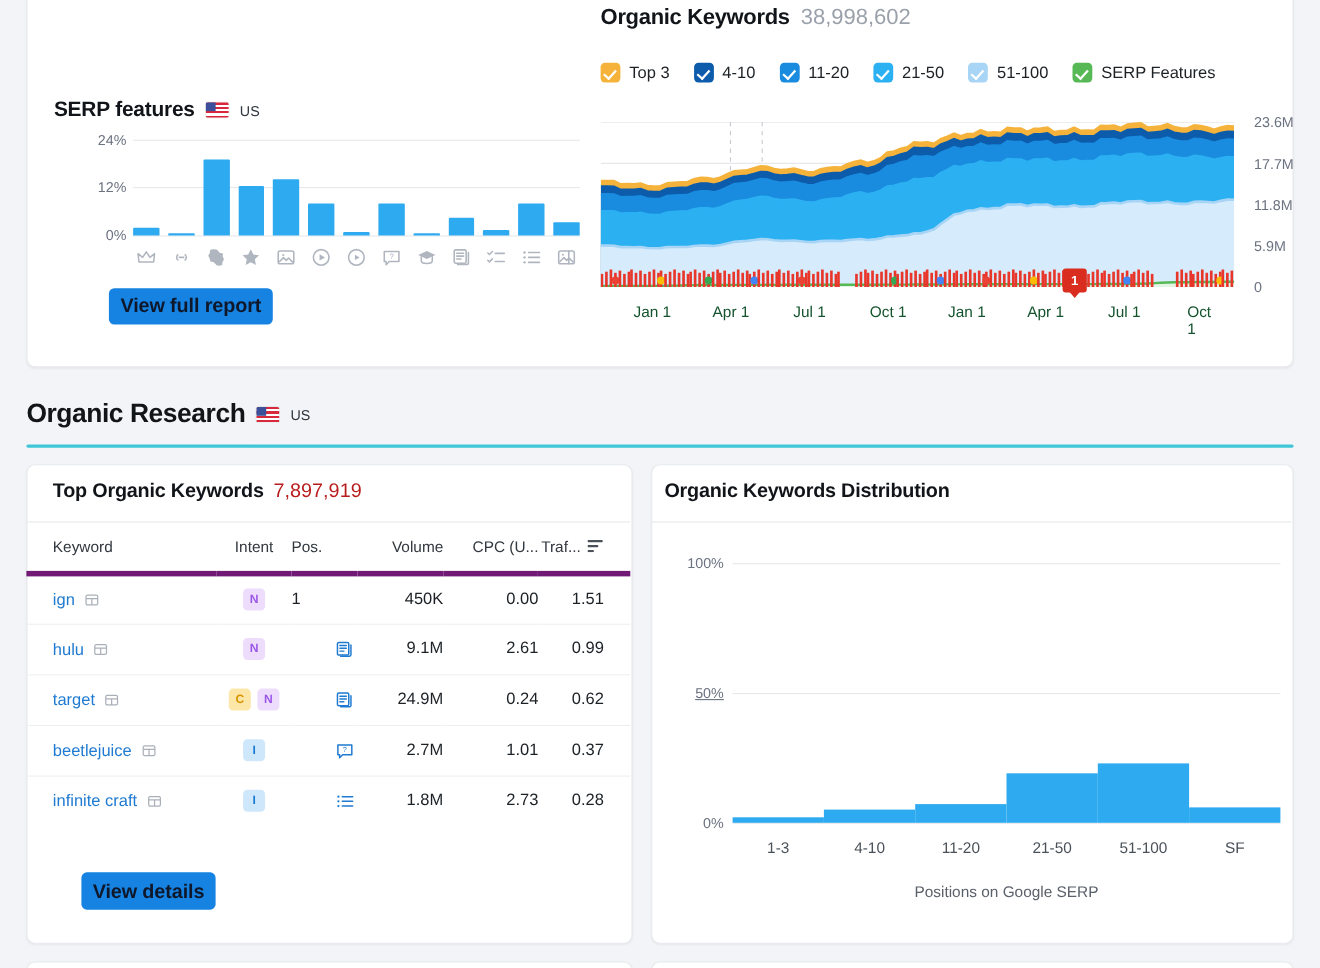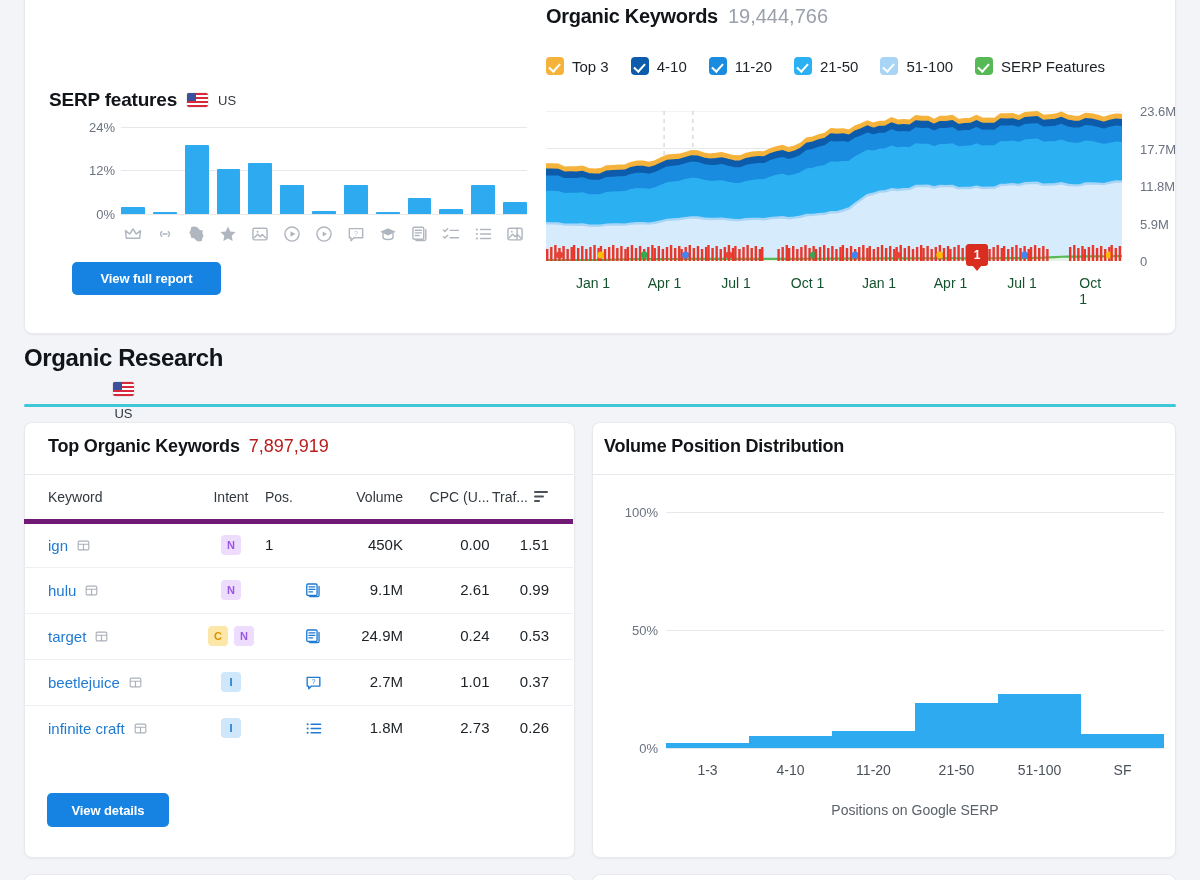--- a/index.html
+++ b/index.html
@@ -42,22 +42,22 @@
   .serp-grid { position: absolute; left: 0; right: 0; height: 1px; background: #e6e8eb; }
   .serp-bars { position: absolute; left: 0; right: 0; bottom: 0; height: 92px; display: flex; align-items: flex-end; gap: 8px; }
   .serp-bar-wrap { flex: 1; display: flex; justify-content: center; align-items: flex-end; height: 100%; }
   .serp-bar { width: 100%; background: #2eaaf0; border-radius: 1px 1px 0 0; min-height: 2px; }
   .serp-icons { position: absolute; left: 56px; right: 4px; top: 96px; height: 26px; display: flex; gap: 8px; }
   .serp-icon { flex: 1; display: flex; justify-content: center; align-items: center; color: #b0b6bf; }
   .serp-icon svg { display: block; }
 
   .btn {
     display: inline-flex; align-items: center; justify-content: center;
-    background: #1683e2; color: #ffffff; font-size: 13px; font-weight: bold;
-    border: none; border-radius: 5px; cursor: pointer; letter-spacing: -.1px;
+    background: #1683e2; color: #0f172a; font-size: 18px; font-weight: bold;
+    border: none; border-radius: 5px; cursor: pointer; letter-spacing: -.1px; margin-left: 27px;
   }
   #view-full-report { position: absolute; left: 47px; top: 279px; width: 149px; height: 33px; }
   #view-details { position: absolute; left: 47px; top: 793px; width: 122px; height: 34px; }
 
   
   .ok-head { position: absolute; left: 521px; top: 22px; display: flex; align-items: baseline; gap: 10px; }
   .ok-title { font-size: 20px; font-weight: bold; color: #111418; letter-spacing: -.3px; }
   .ok-total { font-size: 20px; color: #9aa1ab; }
 
   .ok-legend { position: absolute; left: 521px; top: 74px; display: flex; align-items: flex-end; gap: 22px; }
@@ -77,21 +77,21 @@
   .ok-ylabels span { position: absolute; left: 12px; font-size: 13px; color: #6b7280; transform: translateY(-50%); }
   .ok-xlabels { position: absolute; left: 521px; top: 292px; width: 576px; height: 18px; }
   .ok-xlabels span { position: absolute; font-size: 14px; color: #14532d; transform: translateX(-50%); }
   .ok-pin { position: absolute; width: 22px; height: 22px; background: #d92d20; border-radius: 3px;
             display: flex; align-items: center; justify-content: center;
             color: #fff; font-size: 12px; font-weight: bold; }
   .ok-pin::after { content: ""; position: absolute; bottom: -5px; left: 50%; transform: translateX(-50%);
             border-left: 5px solid transparent; border-right: 5px solid transparent; border-top: 6px solid #d92d20; }
 
   
-  .section-head { position: absolute; left: 24px; top: 344px; display: flex; align-items: center; gap: 10px; flex-direction: column; }
+  .section-head { position: absolute; left: 24px; top: 363px; display: flex; align-items: center; gap: 10px; }
   .section-title { font-size: 24px; font-weight: bold; color: #111418; letter-spacing: -.4px; }
   .section-rule { position: absolute; left: 24px; top: 404px; width: 1152px; height: 3px; background: #3fc6d7; border-radius: 2px; }
 
   
   .tok-head { position: absolute; left: 48px; top: 436px; display: flex; align-items: baseline; gap: 9px; }
   .tok-title { font-size: 18px; font-weight: bold; color: #111418; letter-spacing: -.2px; }
   .tok-total { font-size: 18px; color: #b91c1c; }
   .tok-divider { position: absolute; left: 24px; top: 474px; width: 549px; height: 1px; background: #e6e8eb; }
 
   table.tok { position: absolute; left: 24px; top: 475px; width: 549px; border-collapse: collapse; }
@@ -280,21 +280,21 @@
               <circle cx="8.2" cy="9.2" r="1.1" fill="currentColor"></circle>
             </svg>
           </div>
         </div>
     </div>
 
     <button class="btn" id="view-full-report">View full report</button>
 
     <div class="ok-head">
       <span class="ok-title">Organic Keywords</span>
-      <span class="ok-total">19,444,766</span>
+      <span class="ok-total">38,998,602</span>
     </div>
 
     <div class="ok-legend" id="ok-legend">
         <div class="leg">
           <span class="leg-box" style="background:#f5b33c"></span>
           <span class="leg-label">Top 3</span>
         </div>
         <div class="leg">
           <span class="leg-box" style="background:#0c5cab"></span>
           <span class="leg-label">4-10</span>
@@ -631,21 +631,21 @@
           <td class="c-pos">
             <span class="posicon">
               <svg width="19" height="19" viewBox="0 0 24 24">
                 <rect x="3.5" y="3.8" width="13" height="14.5" rx="1.6" stroke="currentColor" fill="none" stroke-width="1.7" stroke-linecap="round" stroke-linejoin="round"></rect>
                 <path stroke="currentColor" fill="none" stroke-width="1.7" stroke-linecap="round" stroke-linejoin="round" d="M6.3 7.4h7.4M6.3 10.6h7.4M6.3 13.8h4.6M19 6.8v11.3c0 .9-.8 1.6-1.7 1.6H7.2"></path>
               </svg>
             </span>
           </td>
           <td class="c-vol"><span class="cellnum">24.9M</span></td>
           <td class="c-cpc"><span class="cellnum">0.24</span></td>
-          <td class="c-traf"><span class="cellnum">0.53</span></td>
+          <td class="c-traf"><span class="cellnum">0.62</span></td>
         </tr>
         <tr>
           <td class="c-kw">
             <span class="kw-cell">
               <span class="kw-link">beetlejuice</span>
               <span class="serp-preview-icon">
                 <svg width="15" height="15" viewBox="0 0 24 24">
                   <rect x="3.5" y="5" width="17" height="14" rx="2" stroke="currentColor" fill="none" stroke-width="1.8"></rect>
                   <path stroke="currentColor" stroke-width="1.8" d="M3.5 10h17M12 10v9"></path>
                 </svg>
@@ -691,35 +691,35 @@
               <svg width="19" height="19" viewBox="0 0 24 24">
                 <path stroke="currentColor" fill="none" stroke-width="1.7" stroke-linecap="round" stroke-linejoin="round" d="M9 6.6h12M9 12h12M9 17.4h12"></path>
                 <circle cx="4.6" cy="6.6" r="1.3" fill="currentColor"></circle>
                 <circle cx="4.6" cy="12" r="1.3" fill="currentColor"></circle>
                 <circle cx="4.6" cy="17.4" r="1.3" fill="currentColor"></circle>
               </svg>
             </span>
           </td>
           <td class="c-vol"><span class="cellnum">1.8M</span></td>
           <td class="c-cpc"><span class="cellnum">2.73</span></td>
-          <td class="c-traf"><span class="cellnum">0.26</span></td>
+          <td class="c-traf"><span class="cellnum">0.28</span></td>
         </tr>
       </tbody>
   </table>
 
   <button class="btn" id="view-details">View details</button>
 
   <div class="card" id="position-dist-card"></div>
-  <div class="opd-title">Volume Position Distribution</div>
+  <div class="opd-title">Organic Keywords Distribution</div>
   <div class="opd-divider"></div>
 
   <div class="opd-chart">
     <div class="opd-ylabels" id="opd-ylabels">
         <span style="top: 16px;">100%</span>
-        <span style="top: 134px;">50%</span>
+        <span style="top: 134px; text-decoration: underline;">50%</span>
         <span style="top: 252px;">0%</span>
       </div>
     <div class="opd-plot">
       <div class="opd-grid" id="opd-grid-100" style="top: 16px;"></div>
       <div class="opd-grid" id="opd-grid-50" style="top: 134px;"></div>
       <div class="opd-grid" id="opd-grid-0" style="top: 252px;"></div>
       <div class="opd-bars" id="opd-bars">
           <div class="opd-bar-wrap">
             <div class="opd-bar" style="height: 4.72px; margin-bottom: 8px;"></div>
           </div>

